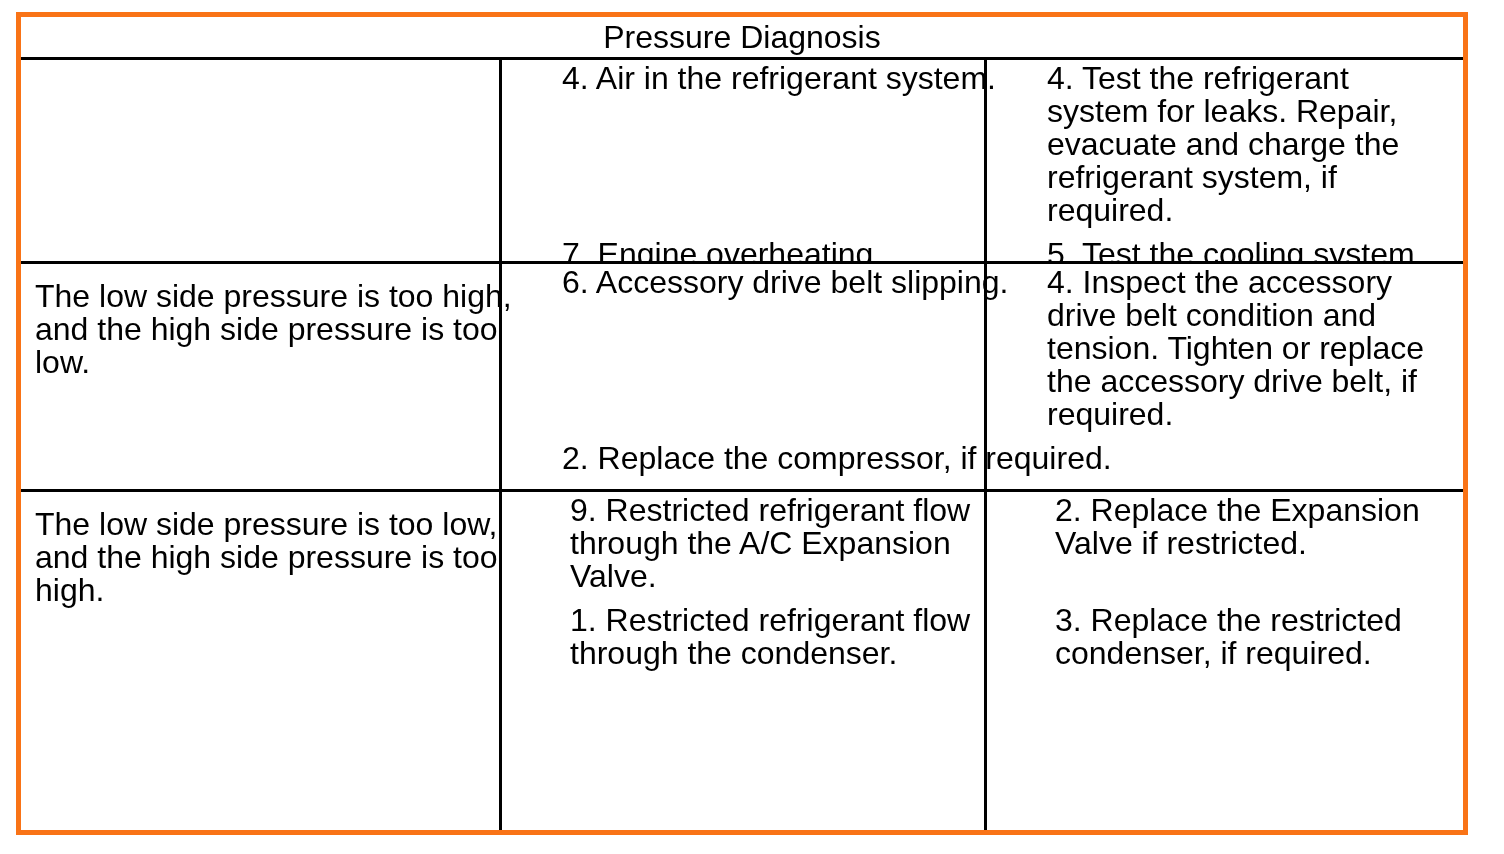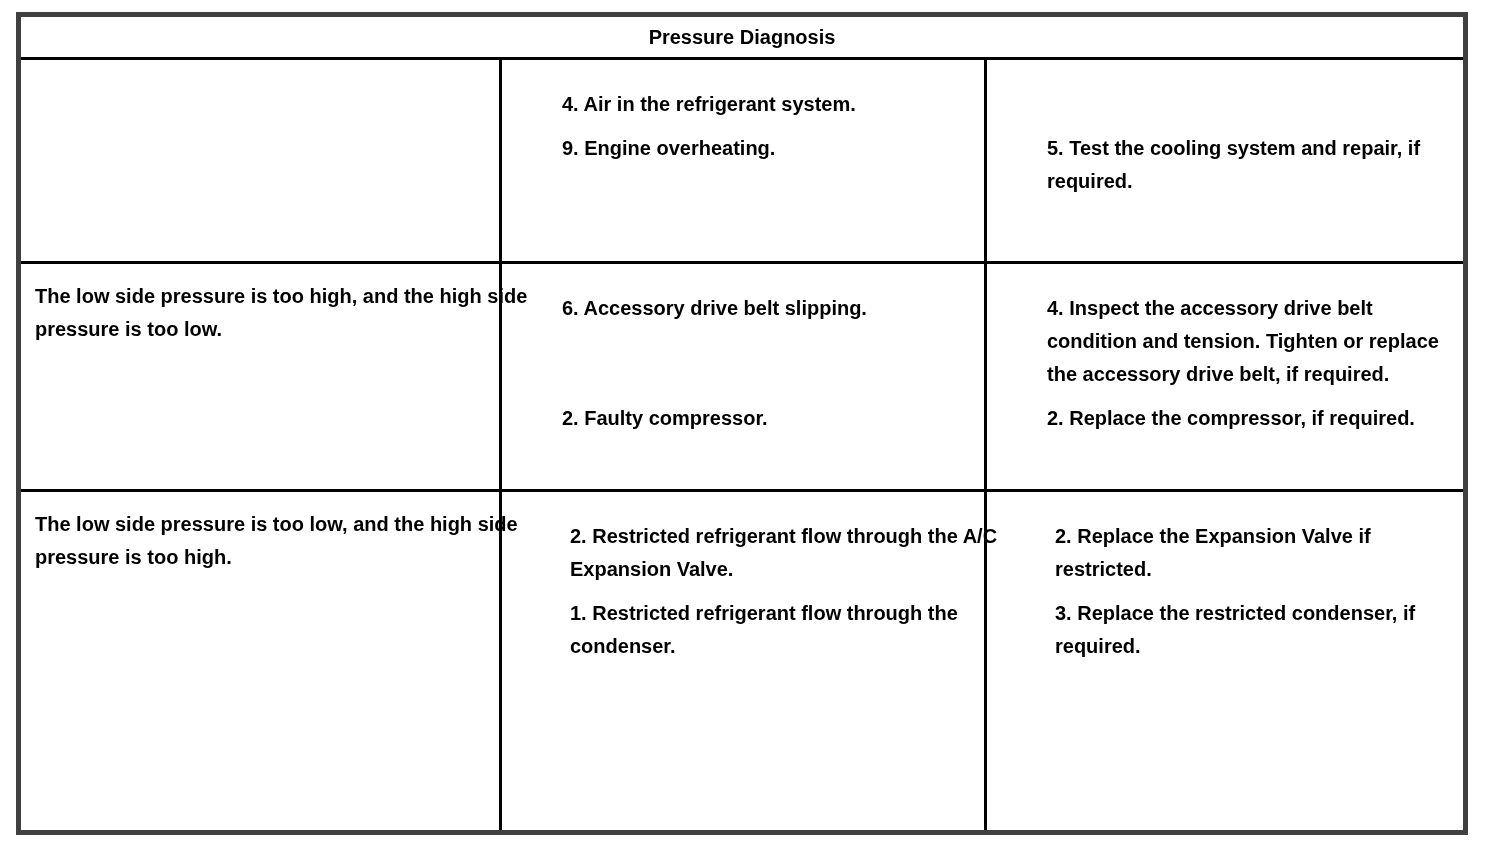--- a/index.html
+++ b/index.html
@@ -14,25 +14,24 @@
     font-family: "Liberation Sans", sans-serif;
     color: #000000;
   }
   .diag-table {
     position: absolute;
     left: 16px;
     top: 12px;
     width: 1452px;
     height: 823px;
     box-sizing: border-box;
-    border: 5px solid #404040;
-    font-size: 20px;
+    border: 5px solid #f97316;
+    font-size: 32px;
     line-height: 33px;
     background: #ffffff;
-    font-weight: bold;
   }
   .hdr-row {
     box-sizing: border-box;
     height: 43px;
     border-bottom: 3px solid #000000;
     display: flex;
     align-items: center;
     justify-content: center;
   }
   .hdr-title {
@@ -63,21 +62,21 @@
   .cond-cell {
     width: 525px;
     box-sizing: border-box;
     padding: 16px 10px 0 14px;
   }
   .pairs {
     flex: 1;
     display: flex;
     flex-direction: column;
     gap: 11px;
-    padding-top: 28px;
+    padding-top: 2px;
     box-sizing: border-box;
   }
   .pair {
     display: flex;
     align-items: flex-start;
   }
   .cause-cell {
     width: 485px;
     box-sizing: border-box;
     padding: 0 4px 0 16px;
@@ -95,47 +94,47 @@
 
   <div class="hdr-row">
     <span class="hdr-title">Pressure Diagnosis</span>
   </div>
 
   <div class="body-row row-1 bb">
     <div class="cond-cell"></div>
     <div class="pairs">
       <div class="pair">
         <div class="cause-cell">4. Air in the refrigerant system.</div>
+        <div class="corr-cell">4. Test the refrigerant system for leaks. Repair, evacuate and charge the refrigerant system, if required.</div>
       </div>
       <div class="pair">
-        <div class="cause-cell">9. Engine overheating.</div>
+        <div class="cause-cell">7. Engine overheating.</div>
         <div class="corr-cell">5. Test the cooling system and repair, if required.</div>
       </div>
     </div>
   </div>
 
   <div class="body-row row-2 bb">
     <div class="cond-cell">The low side pressure is too high, and the high side pressure is too low.</div>
     <div class="pairs">
       <div class="pair">
         <div class="cause-cell">6. Accessory drive belt slipping.</div>
         <div class="corr-cell">4. Inspect the accessory drive belt condition and tension. Tighten or replace the accessory drive belt, if required.</div>
       </div>
       <div class="pair">
-        <div class="cause-cell">2. Faulty compressor.</div>
         <div class="corr-cell">2. Replace the compressor, if required.</div>
       </div>
     </div>
   </div>
 
   <div class="body-row row-3">
     <div class="cond-cell">The low side pressure is too low, and the high side pressure is too high.</div>
     <div class="pairs">
       <div class="pair">
-        <div class="cause-cell">2. Restricted refrigerant flow through the A/C Expansion Valve.</div>
+        <div class="cause-cell">9. Restricted refrigerant flow through the A/C Expansion Valve.</div>
         <div class="corr-cell">2. Replace the Expansion Valve if restricted.</div>
       </div>
       <div class="pair">
         <div class="cause-cell">1. Restricted refrigerant flow through the condenser.</div>
         <div class="corr-cell">3. Replace the restricted condenser, if required.</div>
       </div>
     </div>
   </div>
 
 </div>

